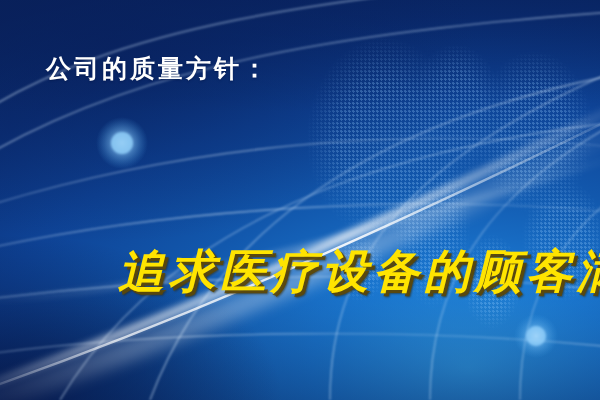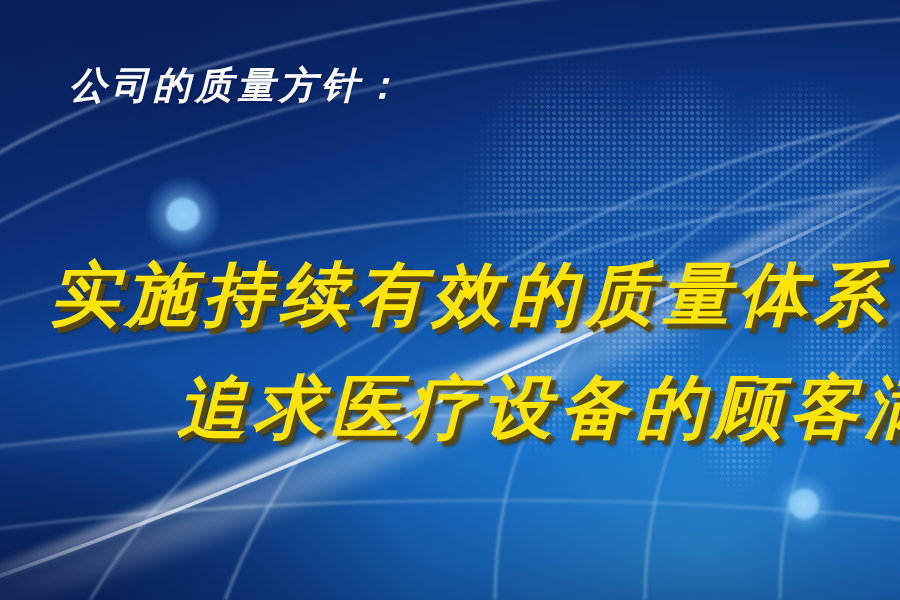--- a/index.html
+++ b/index.html
@@ -62,28 +62,27 @@
       radial-gradient(9% 10% at 20% 70%, #000 55%, transparent 100%);
     opacity: .95;
   }
 
   .svg-layer { position: absolute; inset: 0; }
 
   
   .title-line {
     position: absolute;
     left: 46px;
-    top: 40px;
+    top: 52px;
     color: #ffffff;
     font-size: 25px;
     font-weight: bold;
     letter-spacing: 3px;
     white-space: nowrap;
     text-shadow: 0 1px 2px rgba(0,20,70,0.55);
-    font-style: italic;
   }
 
   .slogan {
     position: absolute;
     white-space: nowrap;
     color: #ffe400;
     font-family: "DejaVu Serif", "Liberation Serif", serif;
     font-weight: bold;
     font-style: italic;
     font-size: 46px;
@@ -166,17 +165,16 @@
       <circle cx="122" cy="143" r="11" fill="#8ecdf8" opacity="0.85" filter="url(#soft)"></circle>
     </g>
     <g>
       <circle cx="536" cy="336" r="22" fill="url(#nodeGlow)" opacity="0.70"></circle>
       <circle cx="536" cy="336" r="10" fill="#9ad6ff" opacity="0.70" filter="url(#soft)"></circle>
     </g>
   </svg>
 
   <div class="title-line">公司的质量方针：</div>
 
-  <div class="slogan slogan-1">实施持续有效的质量体系</div>
 
   <div class="slogan slogan-2">追求医疗设备的顾客满意</div>
 
 </div>
 
 </body></html>

